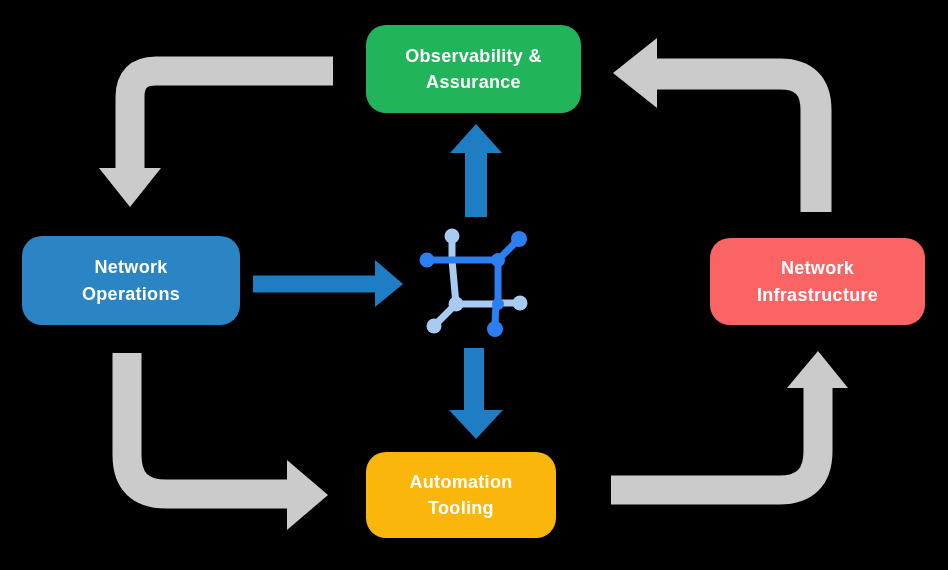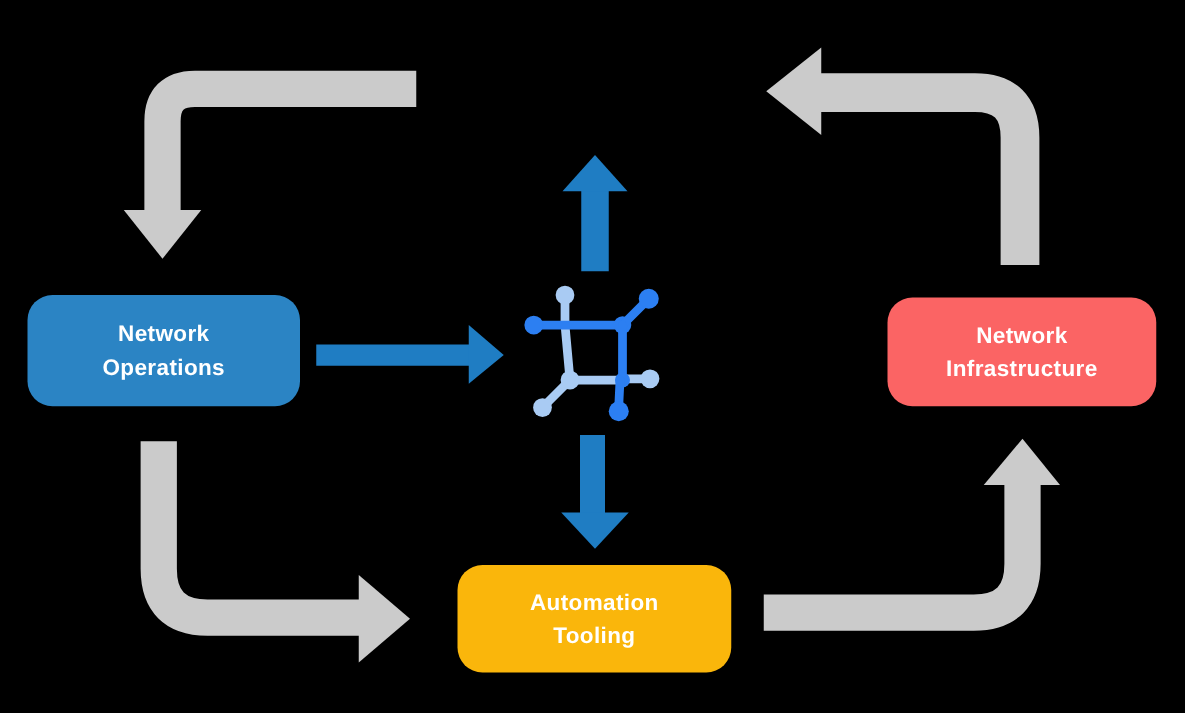--- a/index.html
+++ b/index.html
@@ -34,21 +34,21 @@
     font-weight: 600;
     letter-spacing: 0.3px;
     line-height: 1.45;
   }
   .node .node-label {
     white-space: pre-line;
   }
   .node-observability { left: 366px; top: 25px;  width: 215px; height: 88px; background: #21B45A; }
   .node-operations    { left: 22px;  top: 236px; width: 218px; height: 89px; background: #2B84C4; }
   .node-infrastructure{ left: 710px; top: 238px; width: 215px; height: 87px; background: #FB6464; }
-  .node-automation    { left: 366px; top: 452px; width: 219px; height: 86px; background: #FAB60B; }
+  .node-automation    { left: 366px; top: 452px; width: 190px; height: 86px; background: #FAB60B; }
   .center-icon {
     position: absolute;
     left: 415px;
     top: 225px;
     width: 120px;
     height: 120px;
   }
 </style>
 </head>
 <body>
@@ -86,20 +86,24 @@
       <path d="M476,217 L476,151" fill="none" stroke="#1F7DC3" stroke-width="22"></path>
       <polygon points="450,153 502,153 476,124" fill="#1F7DC3"></polygon>
     </g>
 
     <g>
       <path d="M474,348 L474,412" fill="none" stroke="#1F7DC3" stroke-width="20"></path>
       <polygon points="449,410 503,410 476,439" fill="#1F7DC3"></polygon>
     </g>
   </svg>
 
+  <div class="node node-observability">
+    <span class="node-label">Observability &amp;
+Assurance</span>
+  </div>
 
   <div class="node node-operations">
     <span class="node-label">Network
 Operations</span>
   </div>
 
   <div class="node node-infrastructure">
     <span class="node-label">Network
 Infrastructure</span>
   </div>

